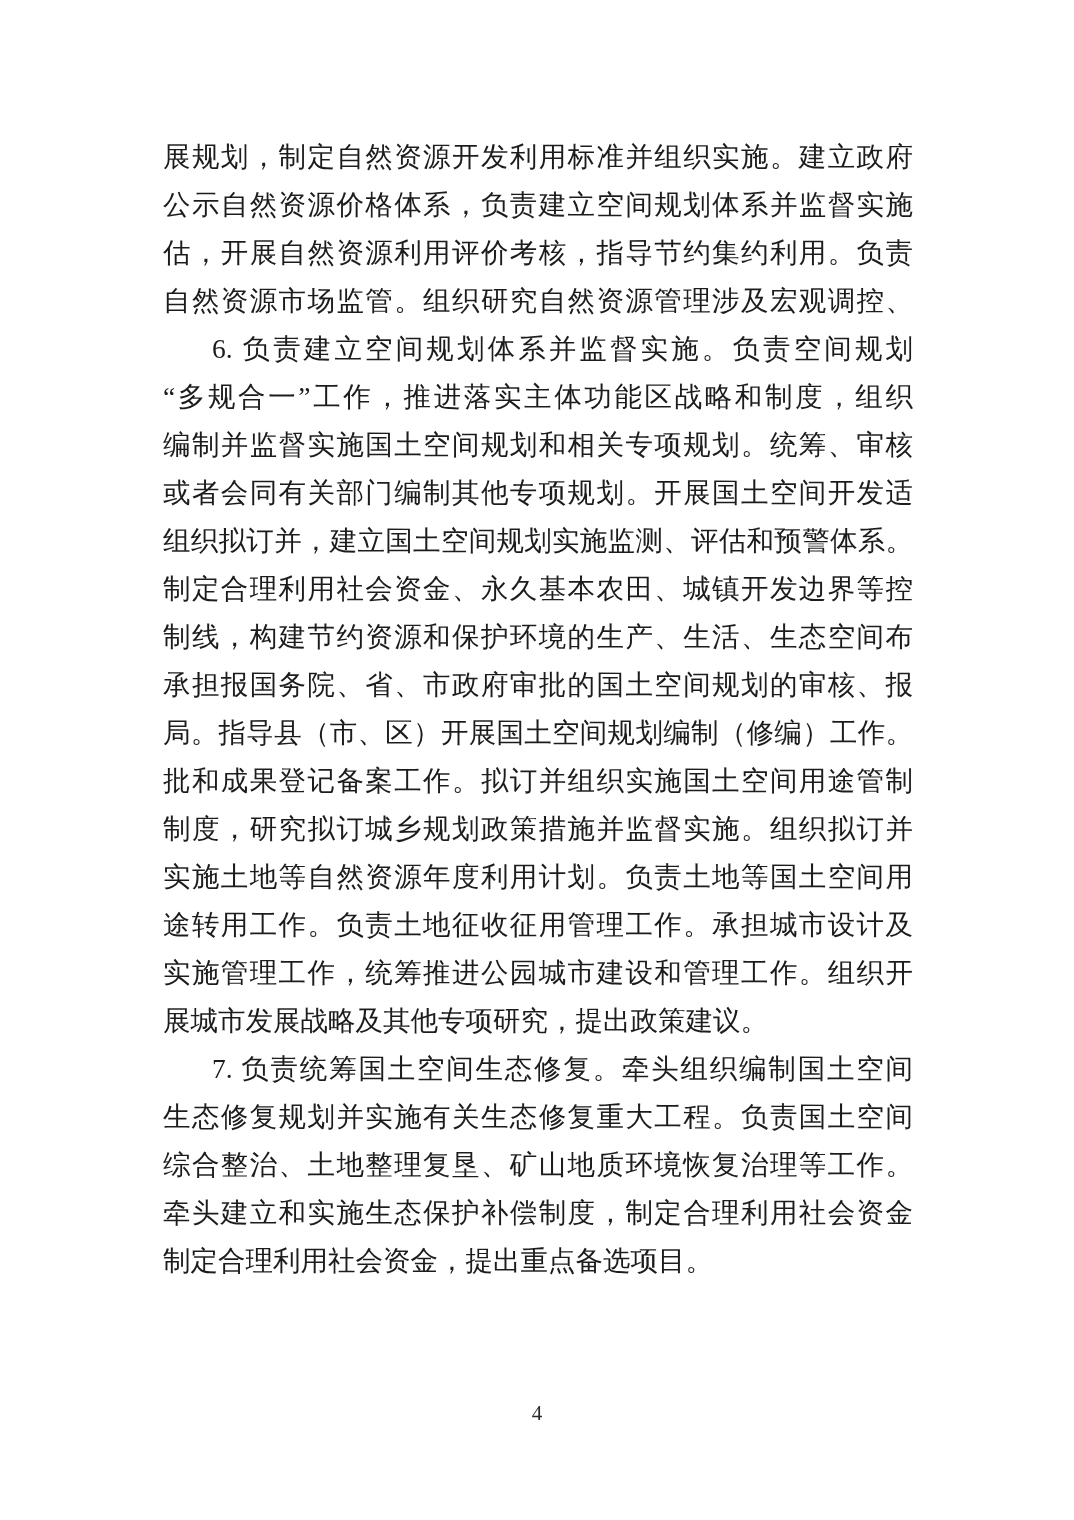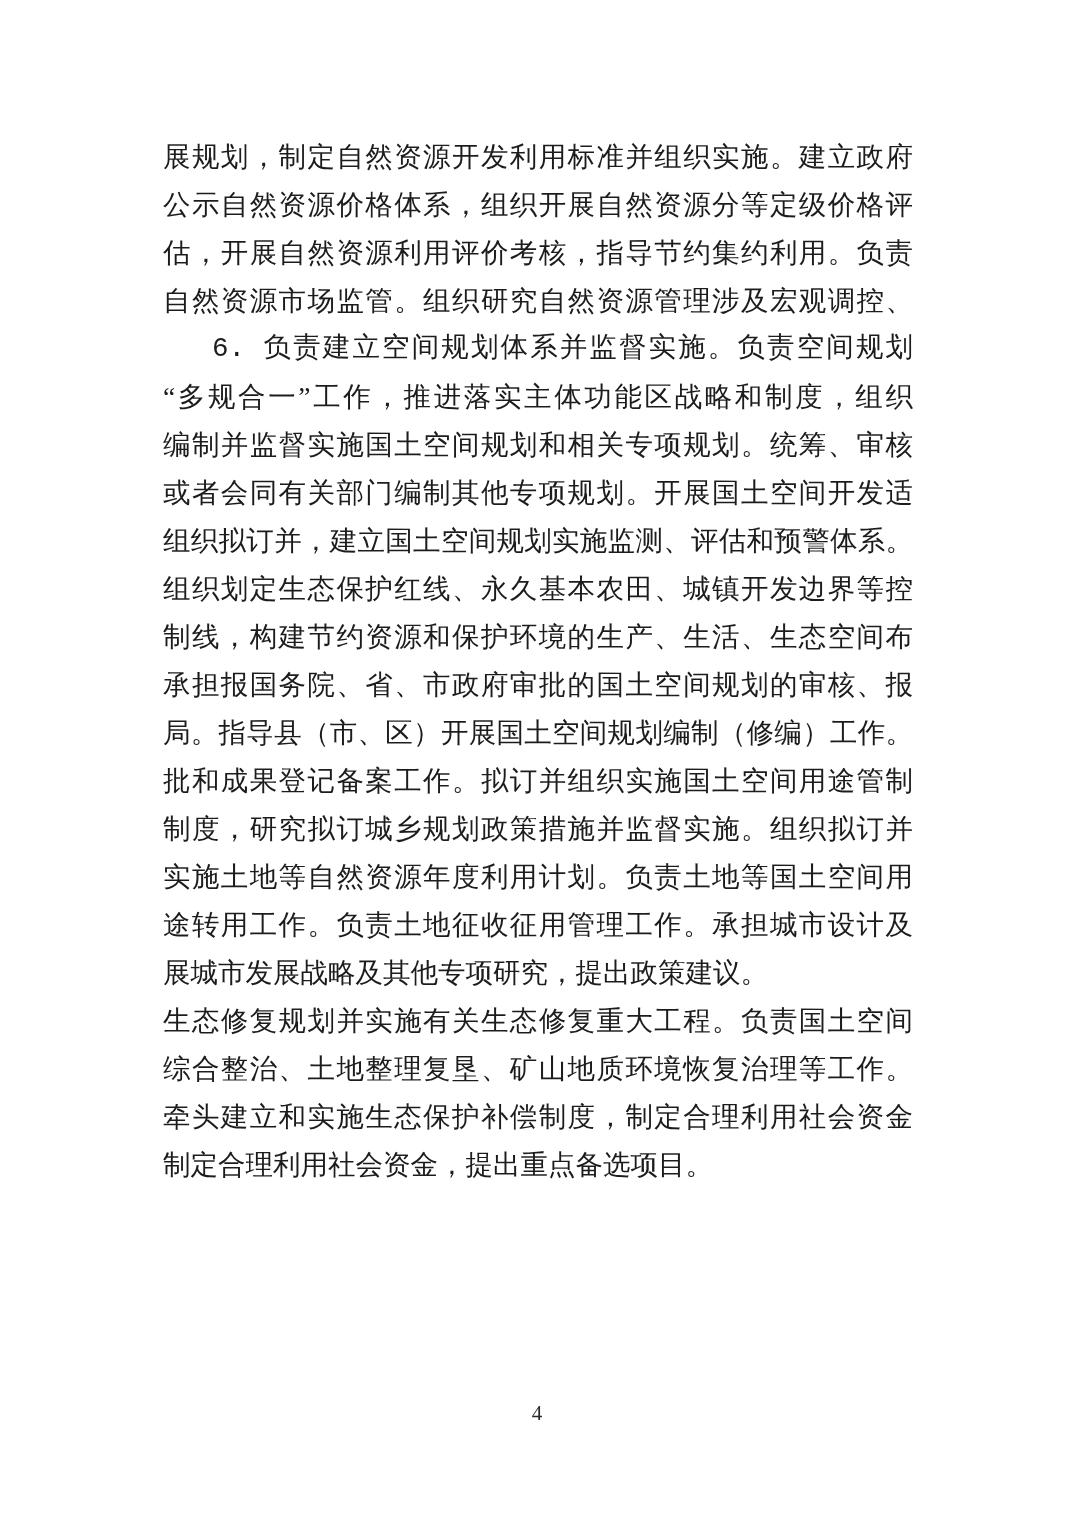--- a/index.html
+++ b/index.html
@@ -32,56 +32,57 @@
     -moz-text-align-last: justify;
     white-space: normal;
     overflow: hidden;
   }
   .line.para-end {
     text-align-last: left;
     -moz-text-align-last: left;
   }
   .line.indent {
     text-indent: 49px;
-    font-family: Liberation Mono, monospace;
   }
   .footer {
     position: absolute;
     left: 0;
     top: 1398px;
     width: 100%;
     text-align: center;
     font-size: 21px;
     line-height: 30px;
     color: #2a2a2a;
   }
 </style>
 </head>
 <body>
 
 <div class="page">
   <div class="text-block">
       <div class="line">展规划，制定自然资源开发利用标准并组织实施。建立政府</div>
-      <div class="line">公示自然资源价格体系，组织开展自然资源分等定级价格评</div>
+      <div class="line">公示自然资源价格体系，负责建立空间规划体系并监督实施</div>
       <div class="line">估，开展自然资源利用评价考核，指导节约集约利用。负责</div>
       <div class="line">自然资源市场监管。组织研究自然资源管理涉及宏观调控、</div>
       <div class="line indent">6. 负责建立空间规划体系并监督实施。负责空间规划</div>
       <div class="line">“多规合一”工作，推进落实主体功能区战略和制度，组织</div>
       <div class="line">编制并监督实施国土空间规划和相关专项规划。统筹、审核</div>
       <div class="line">或者会同有关部门编制其他专项规划。开展国土空间开发适</div>
       <div class="line">组织拟订并，建立国土空间规划实施监测、评估和预警体系。</div>
-      <div class="line">组织划定生态保护红线、永久基本农田、城镇开发边界等控</div>
+      <div class="line">制定合理利用社会资金、永久基本农田、城镇开发边界等控</div>
       <div class="line">制线，构建节约资源和保护环境的生产、生活、生态空间布</div>
       <div class="line">承担报国务院、省、市政府审批的国土空间规划的审核、报</div>
       <div class="line">局。指导县（市、区）开展国土空间规划编制（修编）工作。</div>
       <div class="line">批和成果登记备案工作。拟订并组织实施国土空间用途管制</div>
       <div class="line">制度，研究拟订城乡规划政策措施并监督实施。组织拟订并</div>
       <div class="line">实施土地等自然资源年度利用计划。负责土地等国土空间用</div>
       <div class="line">途转用工作。负责土地征收征用管理工作。承担城市设计及</div>
+      <div class="line">实施管理工作，统筹推进公园城市建设和管理工作。组织开</div>
       <div class="line para-end">展城市发展战略及其他专项研究，提出政策建议。</div>
+      <div class="line indent">7. 负责统筹国土空间生态修复。牵头组织编制国土空间</div>
       <div class="line">生态修复规划并实施有关生态修复重大工程。负责国土空间</div>
       <div class="line">综合整治、土地整理复垦、矿山地质环境恢复治理等工作。</div>
       <div class="line">牵头建立和实施生态保护补偿制度，制定合理利用社会资金</div>
       <div class="line para-end">制定合理利用社会资金，提出重点备选项目。</div>
     </div>
   <div class="footer">
     <span>4</span>
   </div>
 </div>
 

